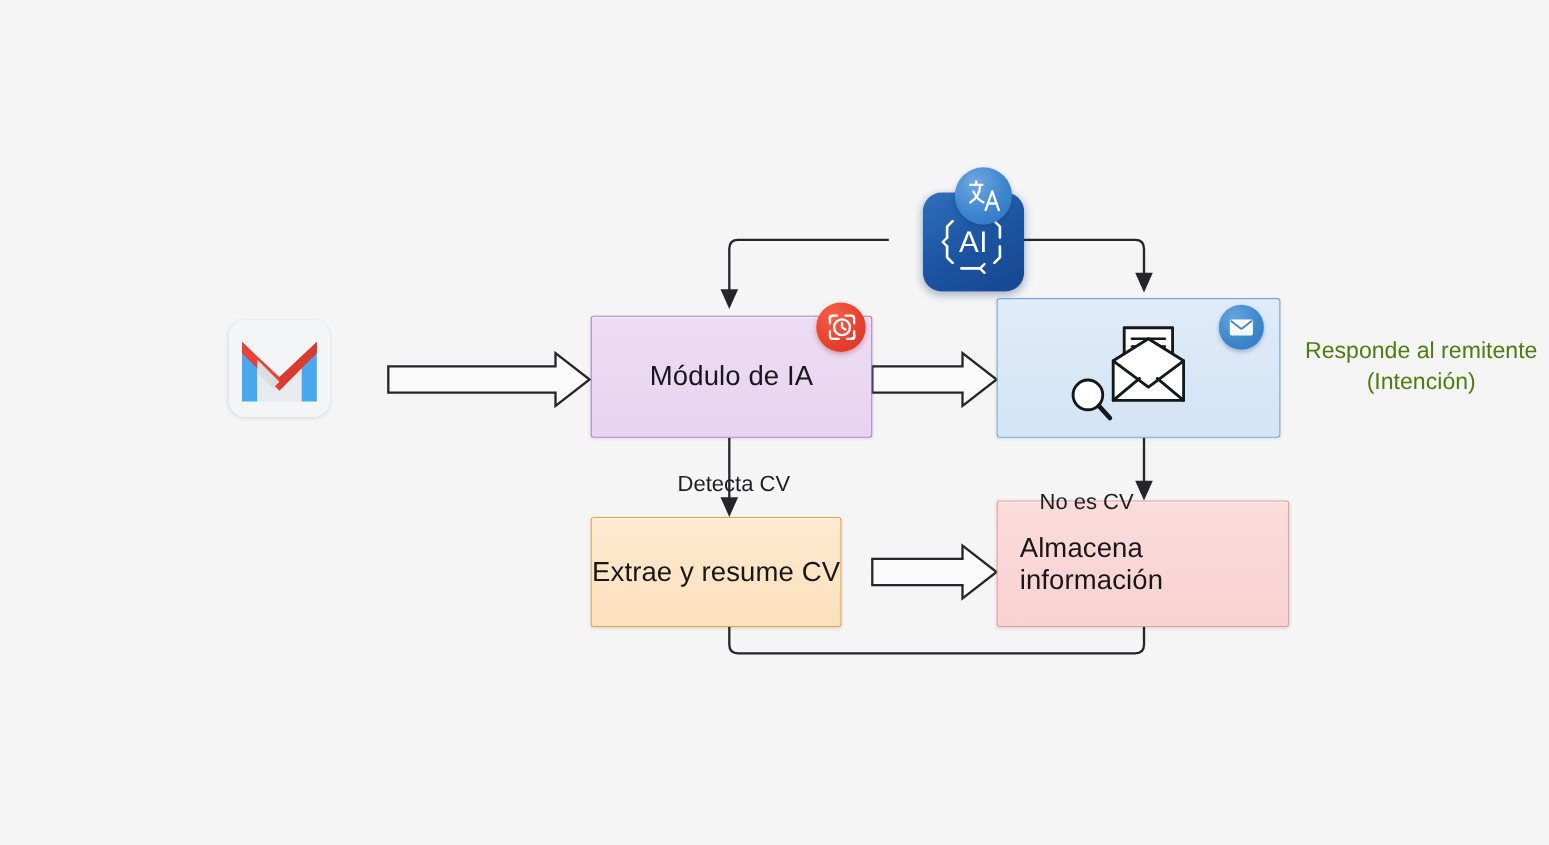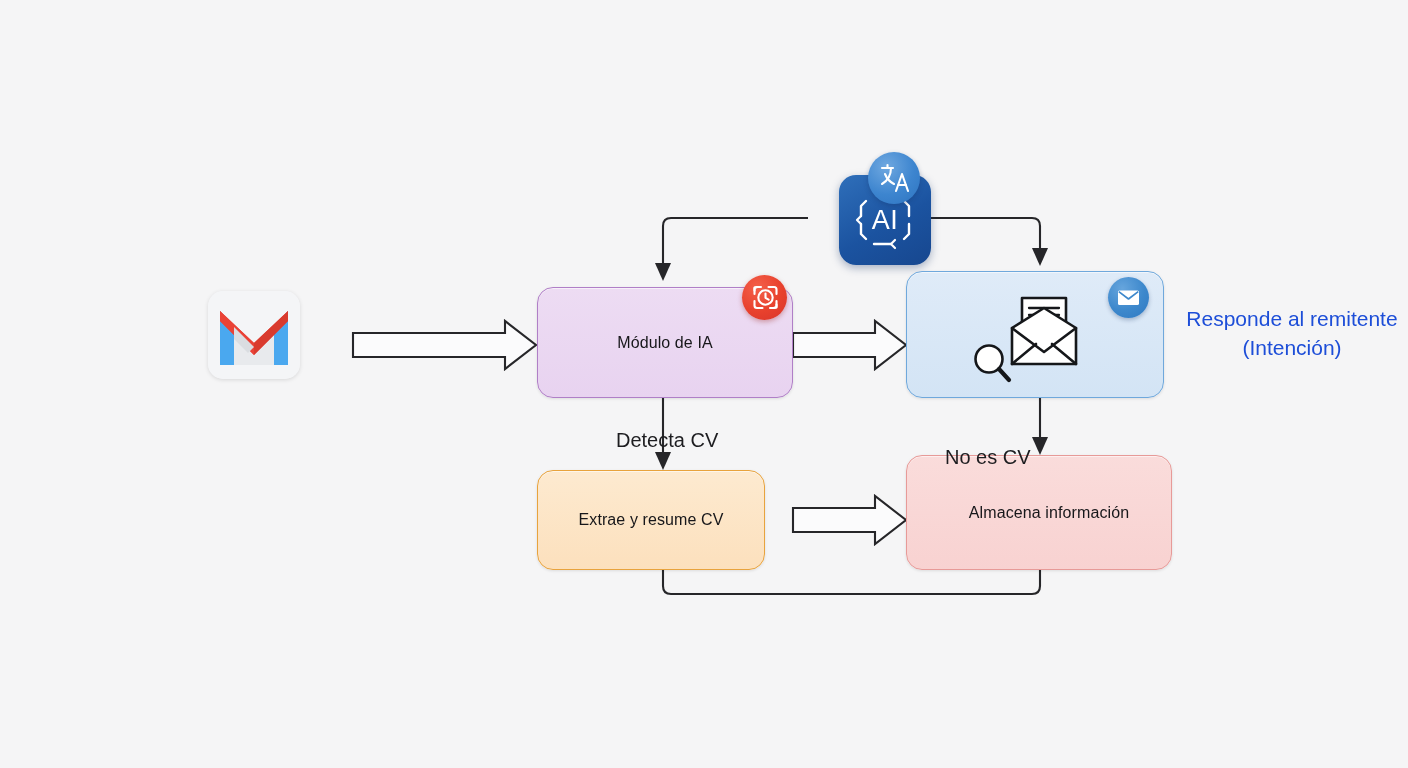--- a/index.html
+++ b/index.html
@@ -8,25 +8,25 @@
     background: #f5f5f6;
     font-family: "Liberation Sans", sans-serif;
     overflow: hidden;
   }
   #stage { position: relative; width: 1408px; height: 768px; background: #f5f5f6; }
 
   #wires { position: absolute; left: 0; top: 0; width: 1408px; height: 768px; }
 
   .node {
     position: absolute;
-    border-radius: 16px;
+    border-radius: 3px;
     display: flex;
     align-items: center;
     justify-content: center;
-    font-size: 16px;
+    font-size: 25px;
     color: #17171a;
     letter-spacing: .1px;
     box-shadow: 0 1px 3px rgba(0,0,0,.10), inset 0 1px 0 rgba(255,255,255,.55);
   }
 
   
   #node-ai-module {
     left: 537px; top: 287px; width: 256px; height: 111px;
     background: linear-gradient(180deg,#eddcf3 0%,#e8d3f0 100%);
     border: 1.6px solid #b07fc7;
@@ -58,21 +58,21 @@
   #label-detecta-cv { left: 616px; top: 429px; }
   #label-no-es-cv   { left: 945px; top: 422px; margin-top: 24px; }
 
   #caption-gmail {
     position: absolute; left: 140px; top: 403px; width: 230px;
     text-align: center; font-size: 21px; line-height: 27px; color: #151517;
     white-space: pre-line;
   }
   #caption-reply {
     position: absolute; left: 1176px; top: 304px; width: 232px;
-    text-align: center; font-size: 21px; line-height: 29px; color: #1d4ed8;
+    text-align: center; font-size: 21px; line-height: 29px; color: #4d7c0f;
     white-space: pre-line;
   }
 
   
   #icon-gmail {
     position: absolute; left: 208px; top: 291px; width: 92px; height: 88px;
     border-radius: 15px; overflow: hidden;
     background: #f3f4f6;
     box-shadow: 0 1px 4px rgba(0,0,0,.12);
   }

